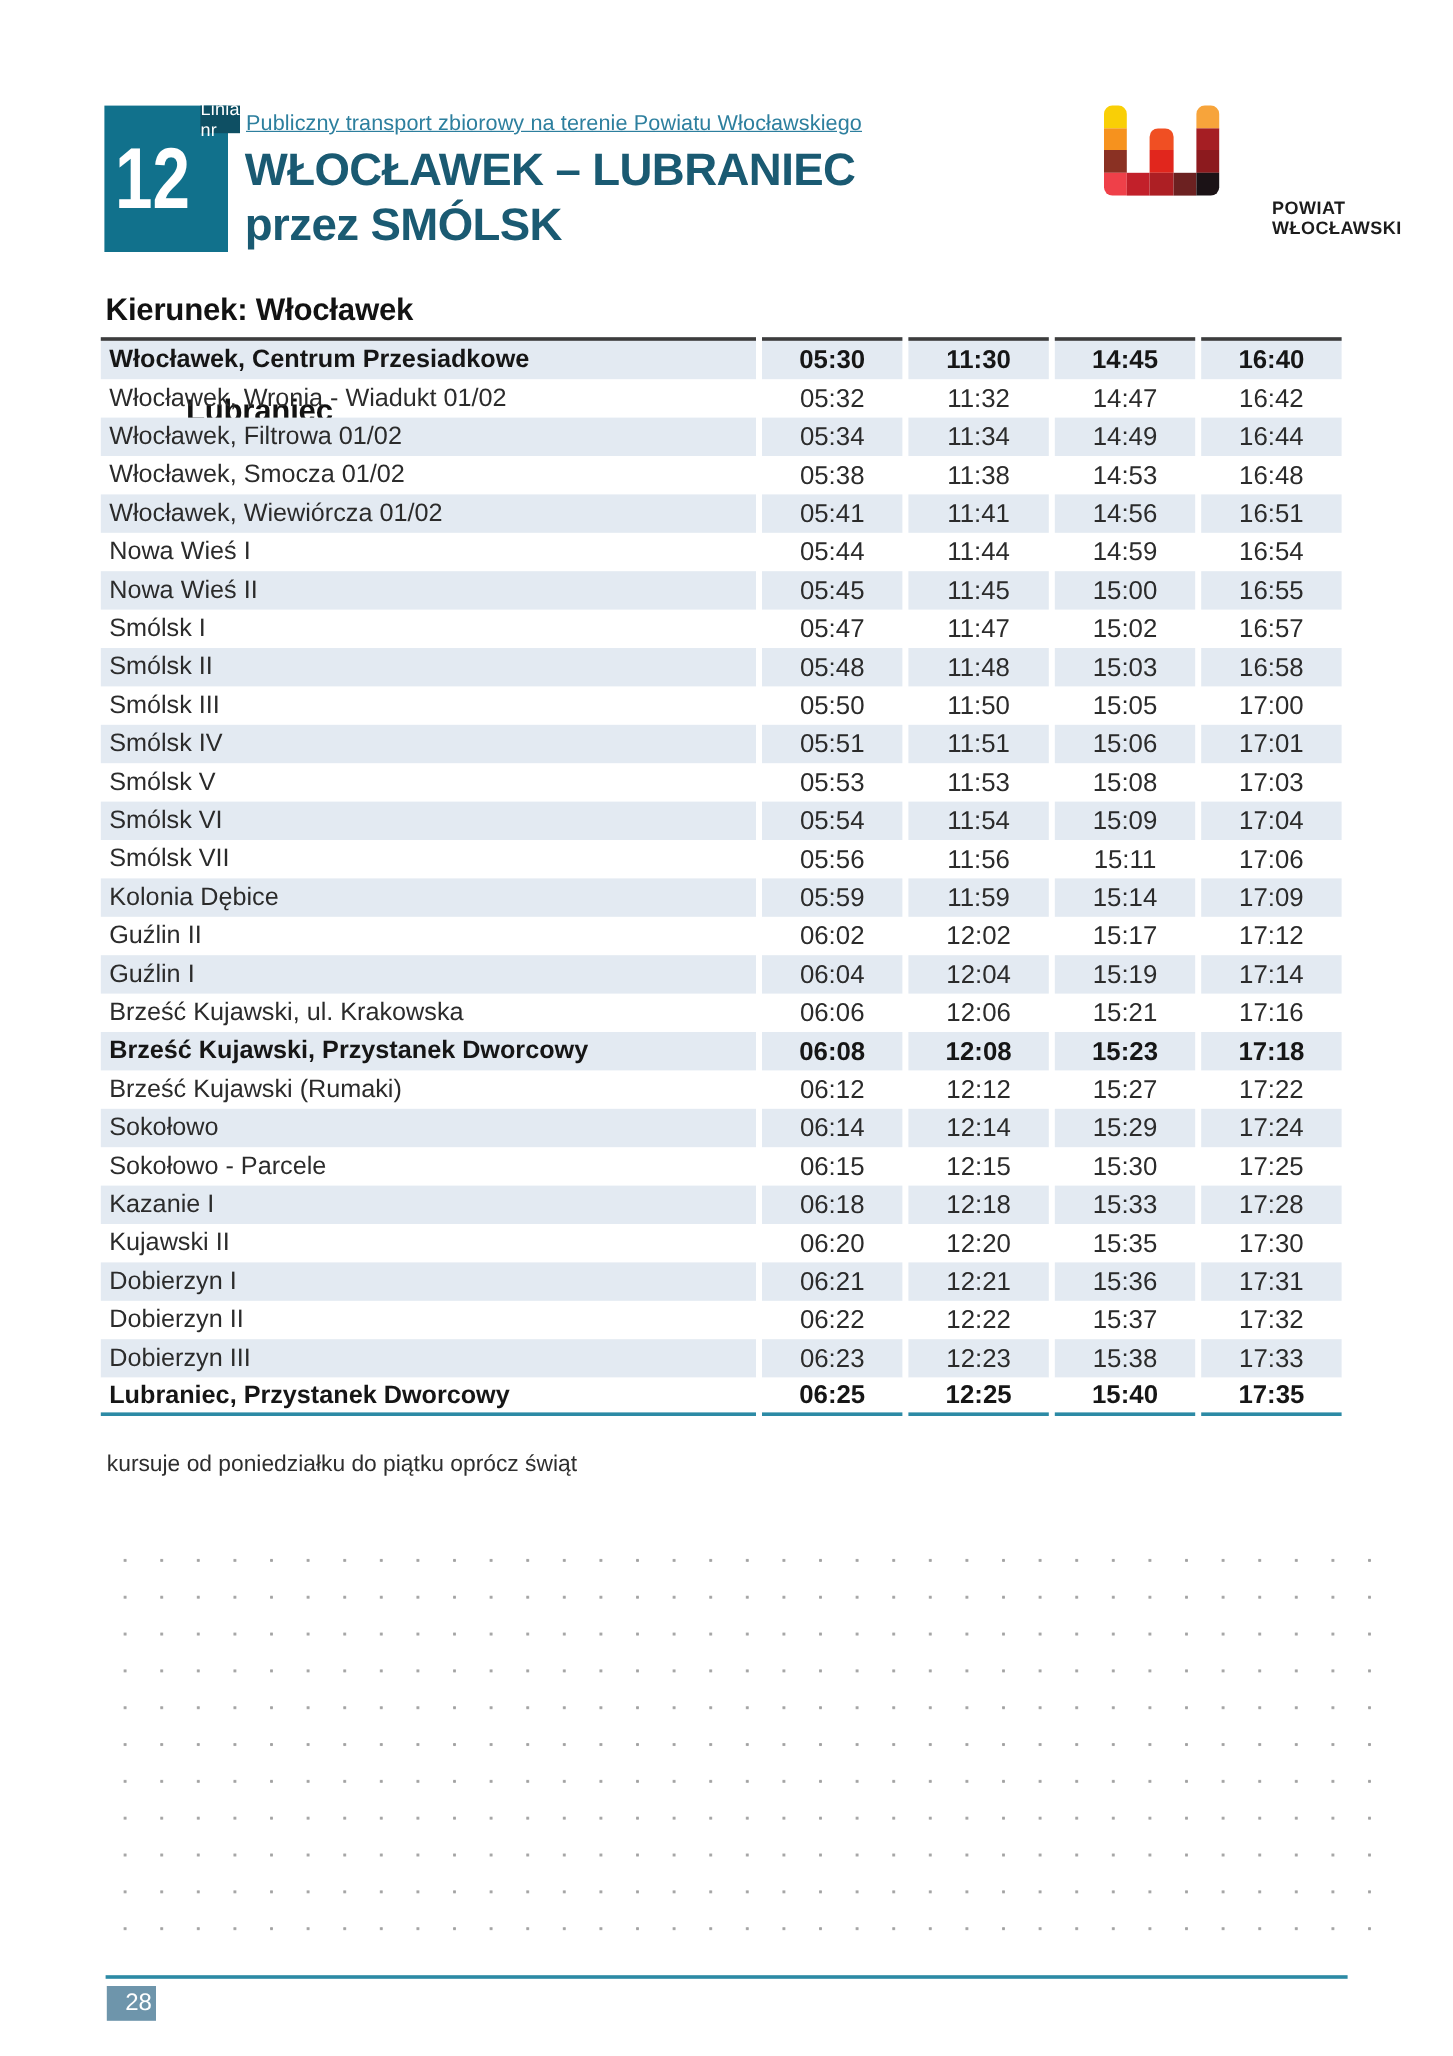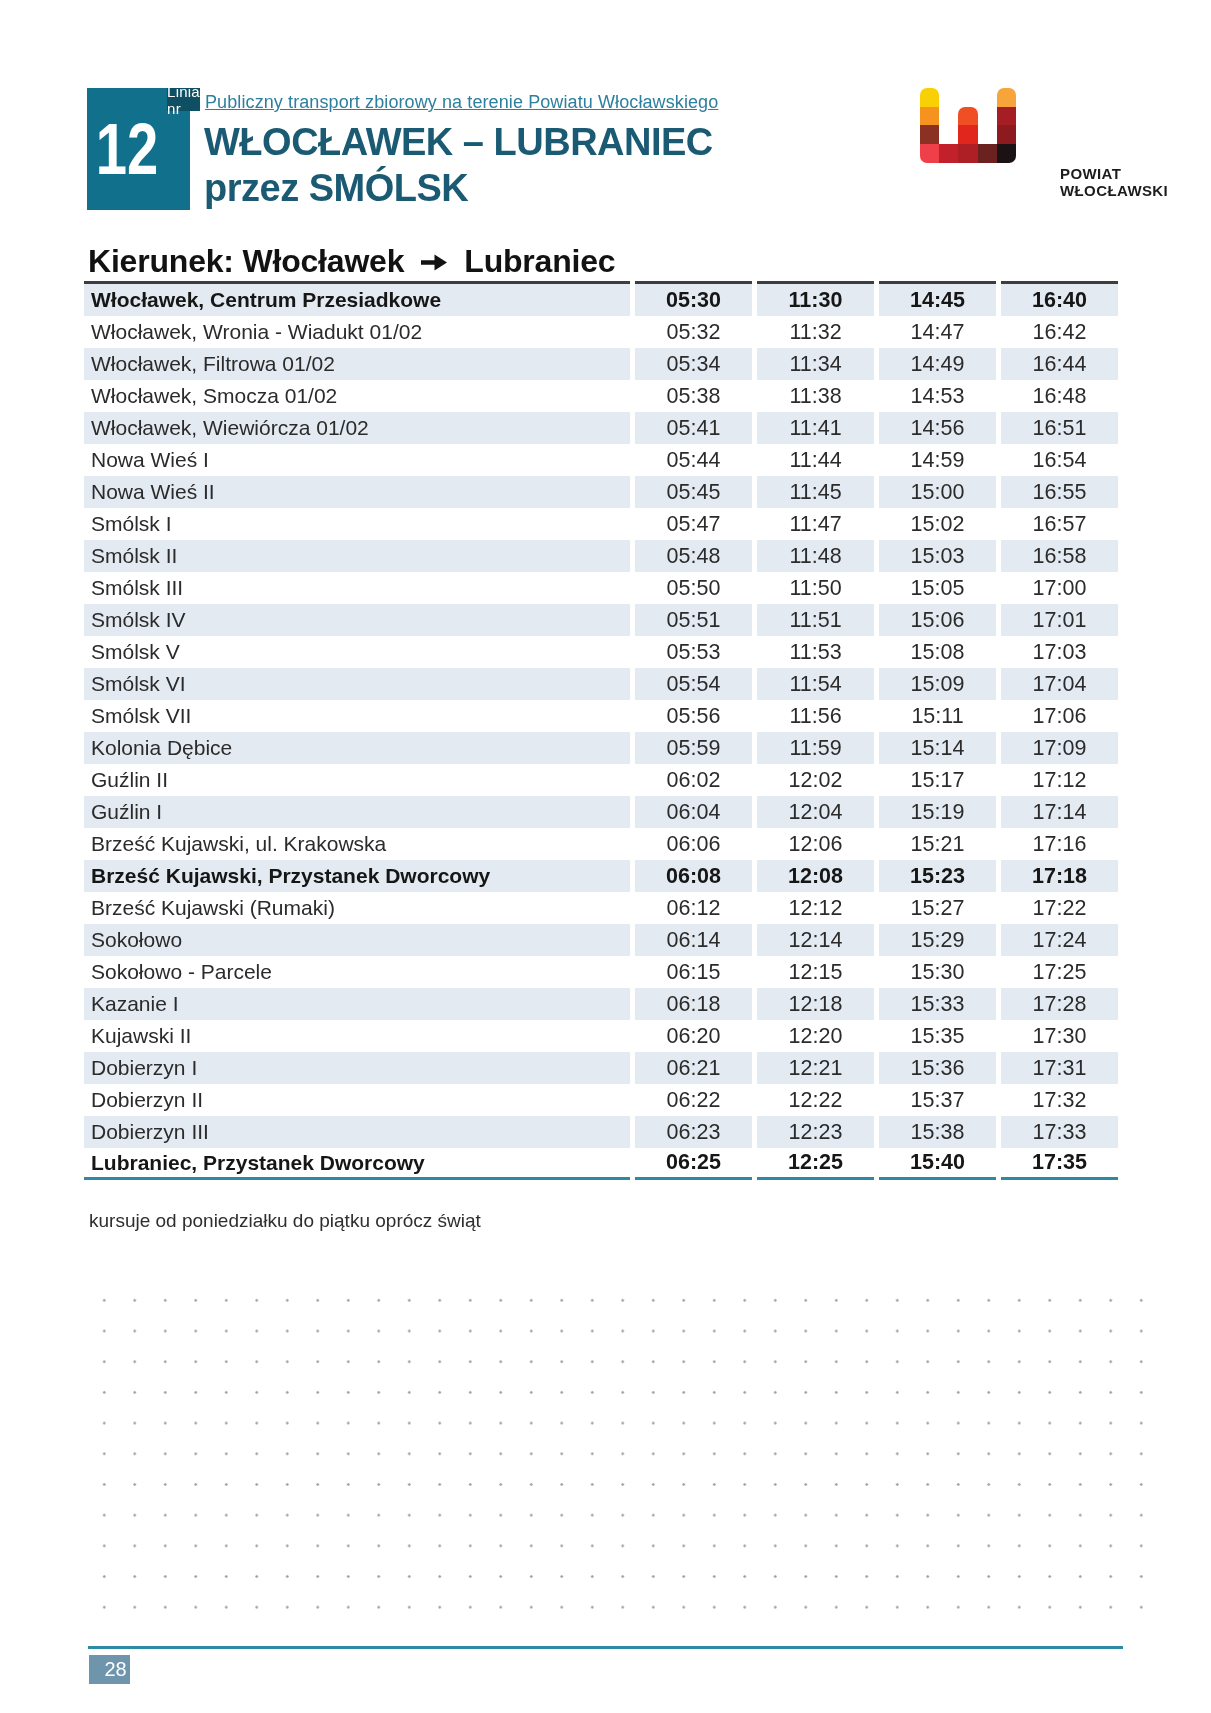--- a/index.html
+++ b/index.html
@@ -20,22 +20,22 @@
     color:var(--title);letter-spacing:-.5px;line-height:44px;white-space:nowrap;}
   .title-line.l1{top:120px;}
   .title-line.l2{top:166px;}
   
   .logo-grid{position:absolute;left:920px;top:88px;display:grid;
     grid-template-columns:repeat(5,19.2px);grid-auto-rows:18.7px;}
   .logo-cell{width:19.2px;height:18.7px;}
   .logo-text{position:absolute;left:1012px;top:165px;font-size:15px;font-weight:bold;
     color:#1c1c1c;line-height:17px;letter-spacing:.4px;white-space:nowrap;margin-left:48px;}
   
-  .direction{position:absolute;left:88px;top:243px;font-size:32px;font-weight:bold;
-    color:#121212;letter-spacing:-.2px;display:flex;align-items:center;gap:16px;}
+  .direction{position:absolute;left:88px;top:243px;font-size:26px;font-weight:bold;
+    color:#121212;letter-spacing:-.2px;display:flex;align-items:center;gap:16px;flex-direction:column;}
   .direction svg{margin-top:2px;}
   
   .table{position:absolute;left:84px;top:281px;width:1034px;}
   .row{display:flex;height:32px;}
   .cell{box-sizing:border-box;}
   .stop{flex:1;display:flex;align-items:center;padding-left:7px;
     font-size:21px;color:#2b2b2b;white-space:nowrap;}
   .time{width:117px;margin-left:5px;display:flex;align-items:center;justify-content:center;
     font-size:21.5px;color:#2b2b2b;}
   .row.shaded .cell{background:var(--table_shade);}

